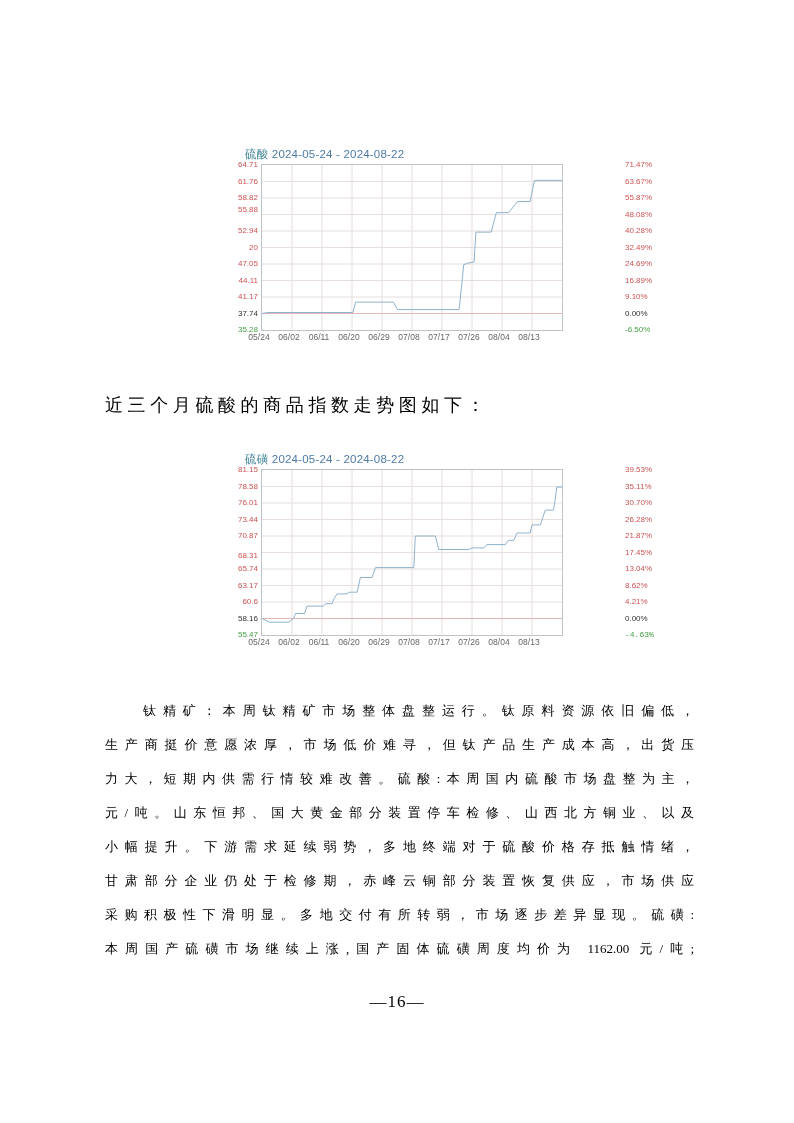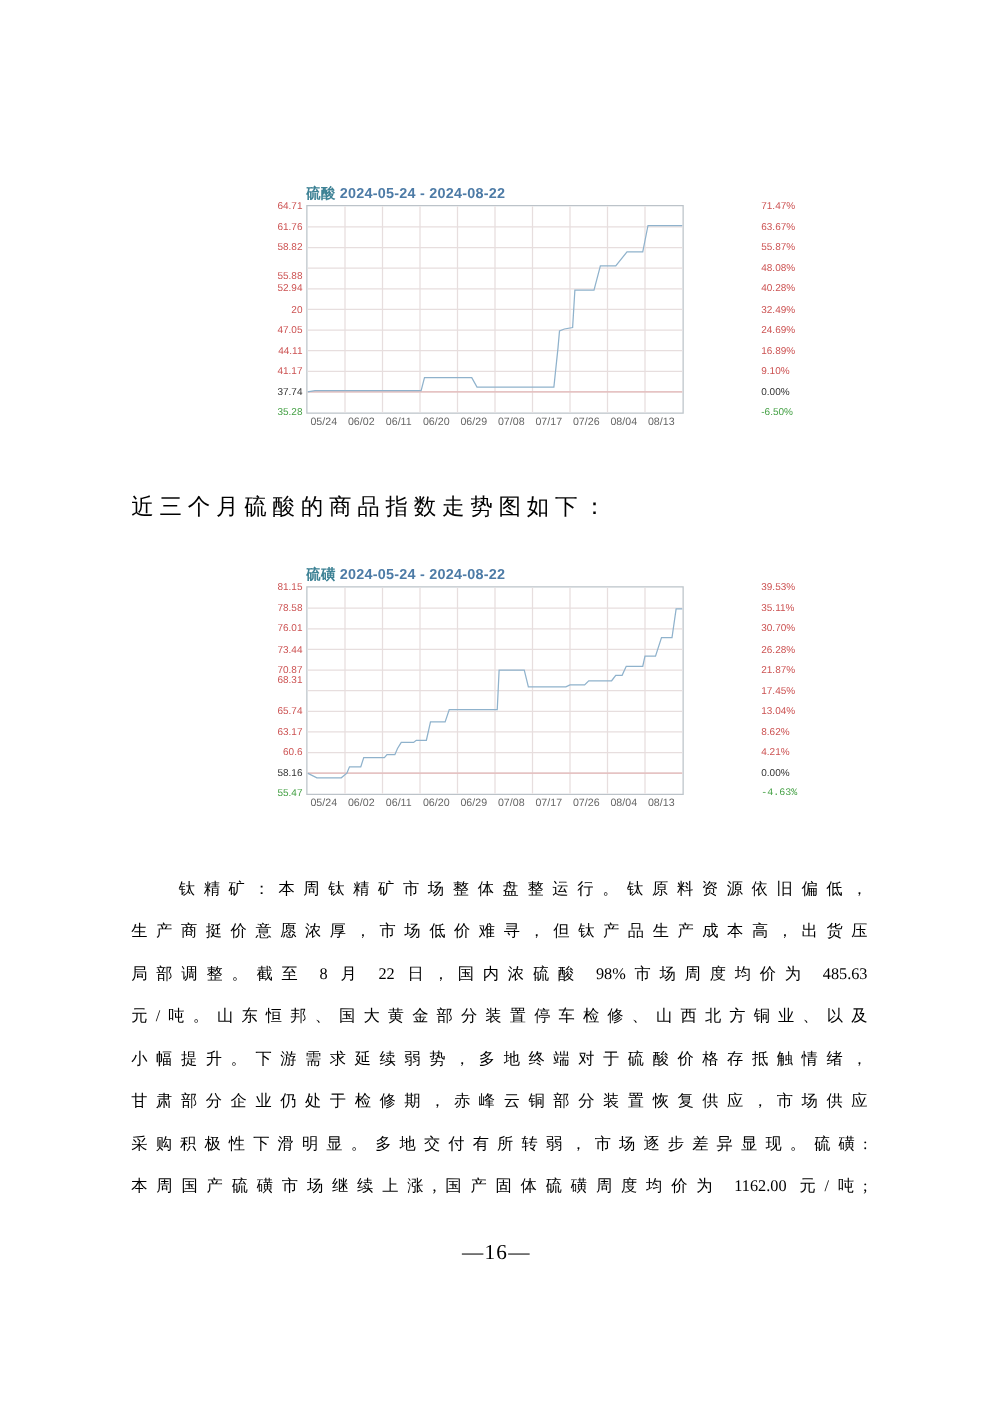--- a/index.html
+++ b/index.html
@@ -4,22 +4,22 @@
 <style>
   html,body{margin:0;padding:0;background:#ffffff;}
   body{
     width:794px;height:1123px;position:relative;overflow:hidden;
     font-family:"Liberation Serif","DejaVu Serif",serif;color:#000;
   }
   .chart-slot{position:relative;}
   #chart-0{margin:147px 0 0 219px;}
   #chart-1{margin:34px 0 0 219px;}
   .chart-widget{width:364px;font-family:"Liberation Sans","DejaVu Sans",sans-serif;}
-  .chart-title{font-size:11.5px;margin:0 0 2px 26px;letter-spacing:0.2px;font-weight:bold;}
-  .plot-wrap{position:relative;margin-left:26px;width:360px;height:165px;}
+  .chart-title{font-size:11.5px;margin:0 0 2px 26px;letter-spacing:0.2px;}
+  .plot-wrap{position:relative;margin-left:42px;width:360px;height:165px;}
   .plot-frame{width:300px;height:165px;border:1px solid #bcc3c9;box-sizing:content-box;display:block;background:#fff;}
   .axis-label{position:absolute;font-size:8px;line-height:10px;white-space:nowrap;}
   .axis-label.left{right:calc(100% + 3px);width:30px;text-align:right;}
   .axis-label.right{left:calc(100% + 4px);width:34px;text-align:left;}
   .x-labels{position:relative;margin-left:26px;width:302px;height:14px;padding-top:3px;}
   .x-label{position:absolute;font-size:8.5px;width:30px;text-align:center;margin-left:12px;}
   .caption{
     margin:46px 0 0 105px;font-size:18px;line-height:26px;letter-spacing:4.6px;
   }
   .body-text{margin:43px 100px 0 105px;width:589px;}
@@ -61,21 +61,21 @@
             <line x1="0" y1="148.5" x2="300" y2="148.5" stroke="#e7dede" stroke-width="1"></line>
             <line x1="0" y1="148.5" x2="300" y2="148.5" stroke="#e3b7b7" stroke-width="1"></line>
             <polyline points="0.0,148.5 6.0,147.5 90.9,147.5 93.6,137.1 131.4,137.1 135.6,144.6 197.1,144.6 200.4,113.3 201.6,99.8 205.5,98.2 212.1,97.0 213.9,67.1 229.2,67.1 234.3,47.7 246.6,47.7 255.6,36.5 268.2,36.5 272.4,15.4 300.0,15.4" fill="none" stroke="#8fb2cc" stroke-width="1"></polyline>
           </svg>
           <div class="axis-label left" style="top: -4px; color: rgb(204, 82, 82);">64.71</div>
           <div class="axis-label right" style="top: -4px; color: rgb(204, 82, 82);">71.47%</div>
           <div class="axis-label left" style="top: 12.5px; color: rgb(204, 82, 82);">61.76</div>
           <div class="axis-label right" style="top: 12.5px; color: rgb(204, 82, 82);">63.67%</div>
           <div class="axis-label left" style="top: 29px; color: rgb(204, 82, 82);">58.82</div>
           <div class="axis-label right" style="top: 29px; color: rgb(204, 82, 82);">55.87%</div>
-          <div class="axis-label left" style="top: 52px; color: rgb(204, 82, 82);">55.88</div>
+          <div class="axis-label left" style="top: 41px; color: rgb(204, 82, 82);">55.88</div>
           <div class="axis-label right" style="top: 45.5px; color: rgb(204, 82, 82);">48.08%</div>
           <div class="axis-label left" style="top: 62px; color: rgb(204, 82, 82);">52.94</div>
           <div class="axis-label right" style="top: 62px; color: rgb(204, 82, 82);">40.28%</div>
           <div class="axis-label left" style="top: 78.5px; color: rgb(204, 82, 82);">20</div>
           <div class="axis-label right" style="top: 78.5px; color: rgb(204, 82, 82);">32.49%</div>
           <div class="axis-label left" style="top: 95px; color: rgb(204, 82, 82);">47.05</div>
           <div class="axis-label right" style="top: 95px; color: rgb(204, 82, 82);">24.69%</div>
           <div class="axis-label left" style="top: 111.5px; color: rgb(204, 82, 82);">44.11</div>
           <div class="axis-label right" style="top: 111.5px; color: rgb(204, 82, 82);">16.89%</div>
           <div class="axis-label left" style="top: 128px; color: rgb(204, 82, 82);">41.17</div>
@@ -131,21 +131,21 @@
           <div class="axis-label left" style="top: -4px; color: rgb(204, 82, 82);">81.15</div>
           <div class="axis-label right" style="top: -4px; color: rgb(204, 82, 82);">39.53%</div>
           <div class="axis-label left" style="top: 12.5px; color: rgb(204, 82, 82);">78.58</div>
           <div class="axis-label right" style="top: 12.5px; color: rgb(204, 82, 82);">35.11%</div>
           <div class="axis-label left" style="top: 29px; color: rgb(204, 82, 82);">76.01</div>
           <div class="axis-label right" style="top: 29px; color: rgb(204, 82, 82);">30.70%</div>
           <div class="axis-label left" style="top: 45.5px; color: rgb(204, 82, 82);">73.44</div>
           <div class="axis-label right" style="top: 45.5px; color: rgb(204, 82, 82);">26.28%</div>
           <div class="axis-label left" style="top: 62px; color: rgb(204, 82, 82);">70.87</div>
           <div class="axis-label right" style="top: 62px; color: rgb(204, 82, 82);">21.87%</div>
-          <div class="axis-label left" style="top: 70px; color: rgb(204, 82, 82);">68.31</div>
+          <div class="axis-label left" style="top: 82px; color: rgb(204, 82, 82);">68.31</div>
           <div class="axis-label right" style="top: 78.5px; color: rgb(204, 82, 82);">17.45%</div>
           <div class="axis-label left" style="top: 95px; color: rgb(204, 82, 82);">65.74</div>
           <div class="axis-label right" style="top: 95px; color: rgb(204, 82, 82);">13.04%</div>
           <div class="axis-label left" style="top: 111.5px; color: rgb(204, 82, 82);">63.17</div>
           <div class="axis-label right" style="top: 111.5px; color: rgb(204, 82, 82);">8.62%</div>
           <div class="axis-label left" style="top: 128px; color: rgb(204, 82, 82);">60.6</div>
           <div class="axis-label right" style="top: 128px; color: rgb(204, 82, 82);">4.21%</div>
           <div class="axis-label left" style="top: 144.5px; color: rgb(51, 51, 51);">58.16</div>
           <div class="axis-label right" style="top: 144.5px; color: rgb(51, 51, 51);">0.00%</div>
           <div class="axis-label left" style="top: 161px; color: rgb(68, 160, 68);">55.47</div>
@@ -162,21 +162,21 @@
           <div class="x-label" style="left: 197px; color: rgb(102, 102, 102);">07/26</div>
           <div class="x-label" style="left: 227px; color: rgb(102, 102, 102);">08/04</div>
           <div class="x-label" style="left: 257px; color: rgb(102, 102, 102);">08/13</div>
         </div>
       </div>
     </div>
 
   <div class="body-text" id="body-text">
       <div class="body-line indent">钛精矿：本周钛精矿市场整体盘整运行。钛原料资源依旧偏低，</div>
       <div class="body-line">生产商挺价意愿浓厚，市场低价难寻，但钛产品生产成本高，出货压</div>
-      <div class="body-line">局部调整。截至 8 月 22 日，国内浓硫酸 98%市场周度均价为 485.63</div>
+      <div class="body-line">力大，短期内供需行情较难改善。硫酸:本周国内硫酸市场盘整为主，</div>
       <div class="body-line">元/吨。山东恒邦、国大黄金部分装置停车检修、山西北方铜业、以及</div>
       <div class="body-line">小幅提升。下游需求延续弱势，多地终端对于硫酸价格存抵触情绪，</div>
       <div class="body-line">甘肃部分企业仍处于检修期，赤峰云铜部分装置恢复供应，市场供应</div>
       <div class="body-line">采购积极性下滑明显。多地交付有所转弱，市场逐步差异显现。硫磺:</div>
       <div class="body-line">本周国产硫磺市场继续上涨,国产固体硫磺周度均价为 1162.00 元/吨;</div>
     </div>
 
   <div class="page-number">—16—</div>
 
 </div>

